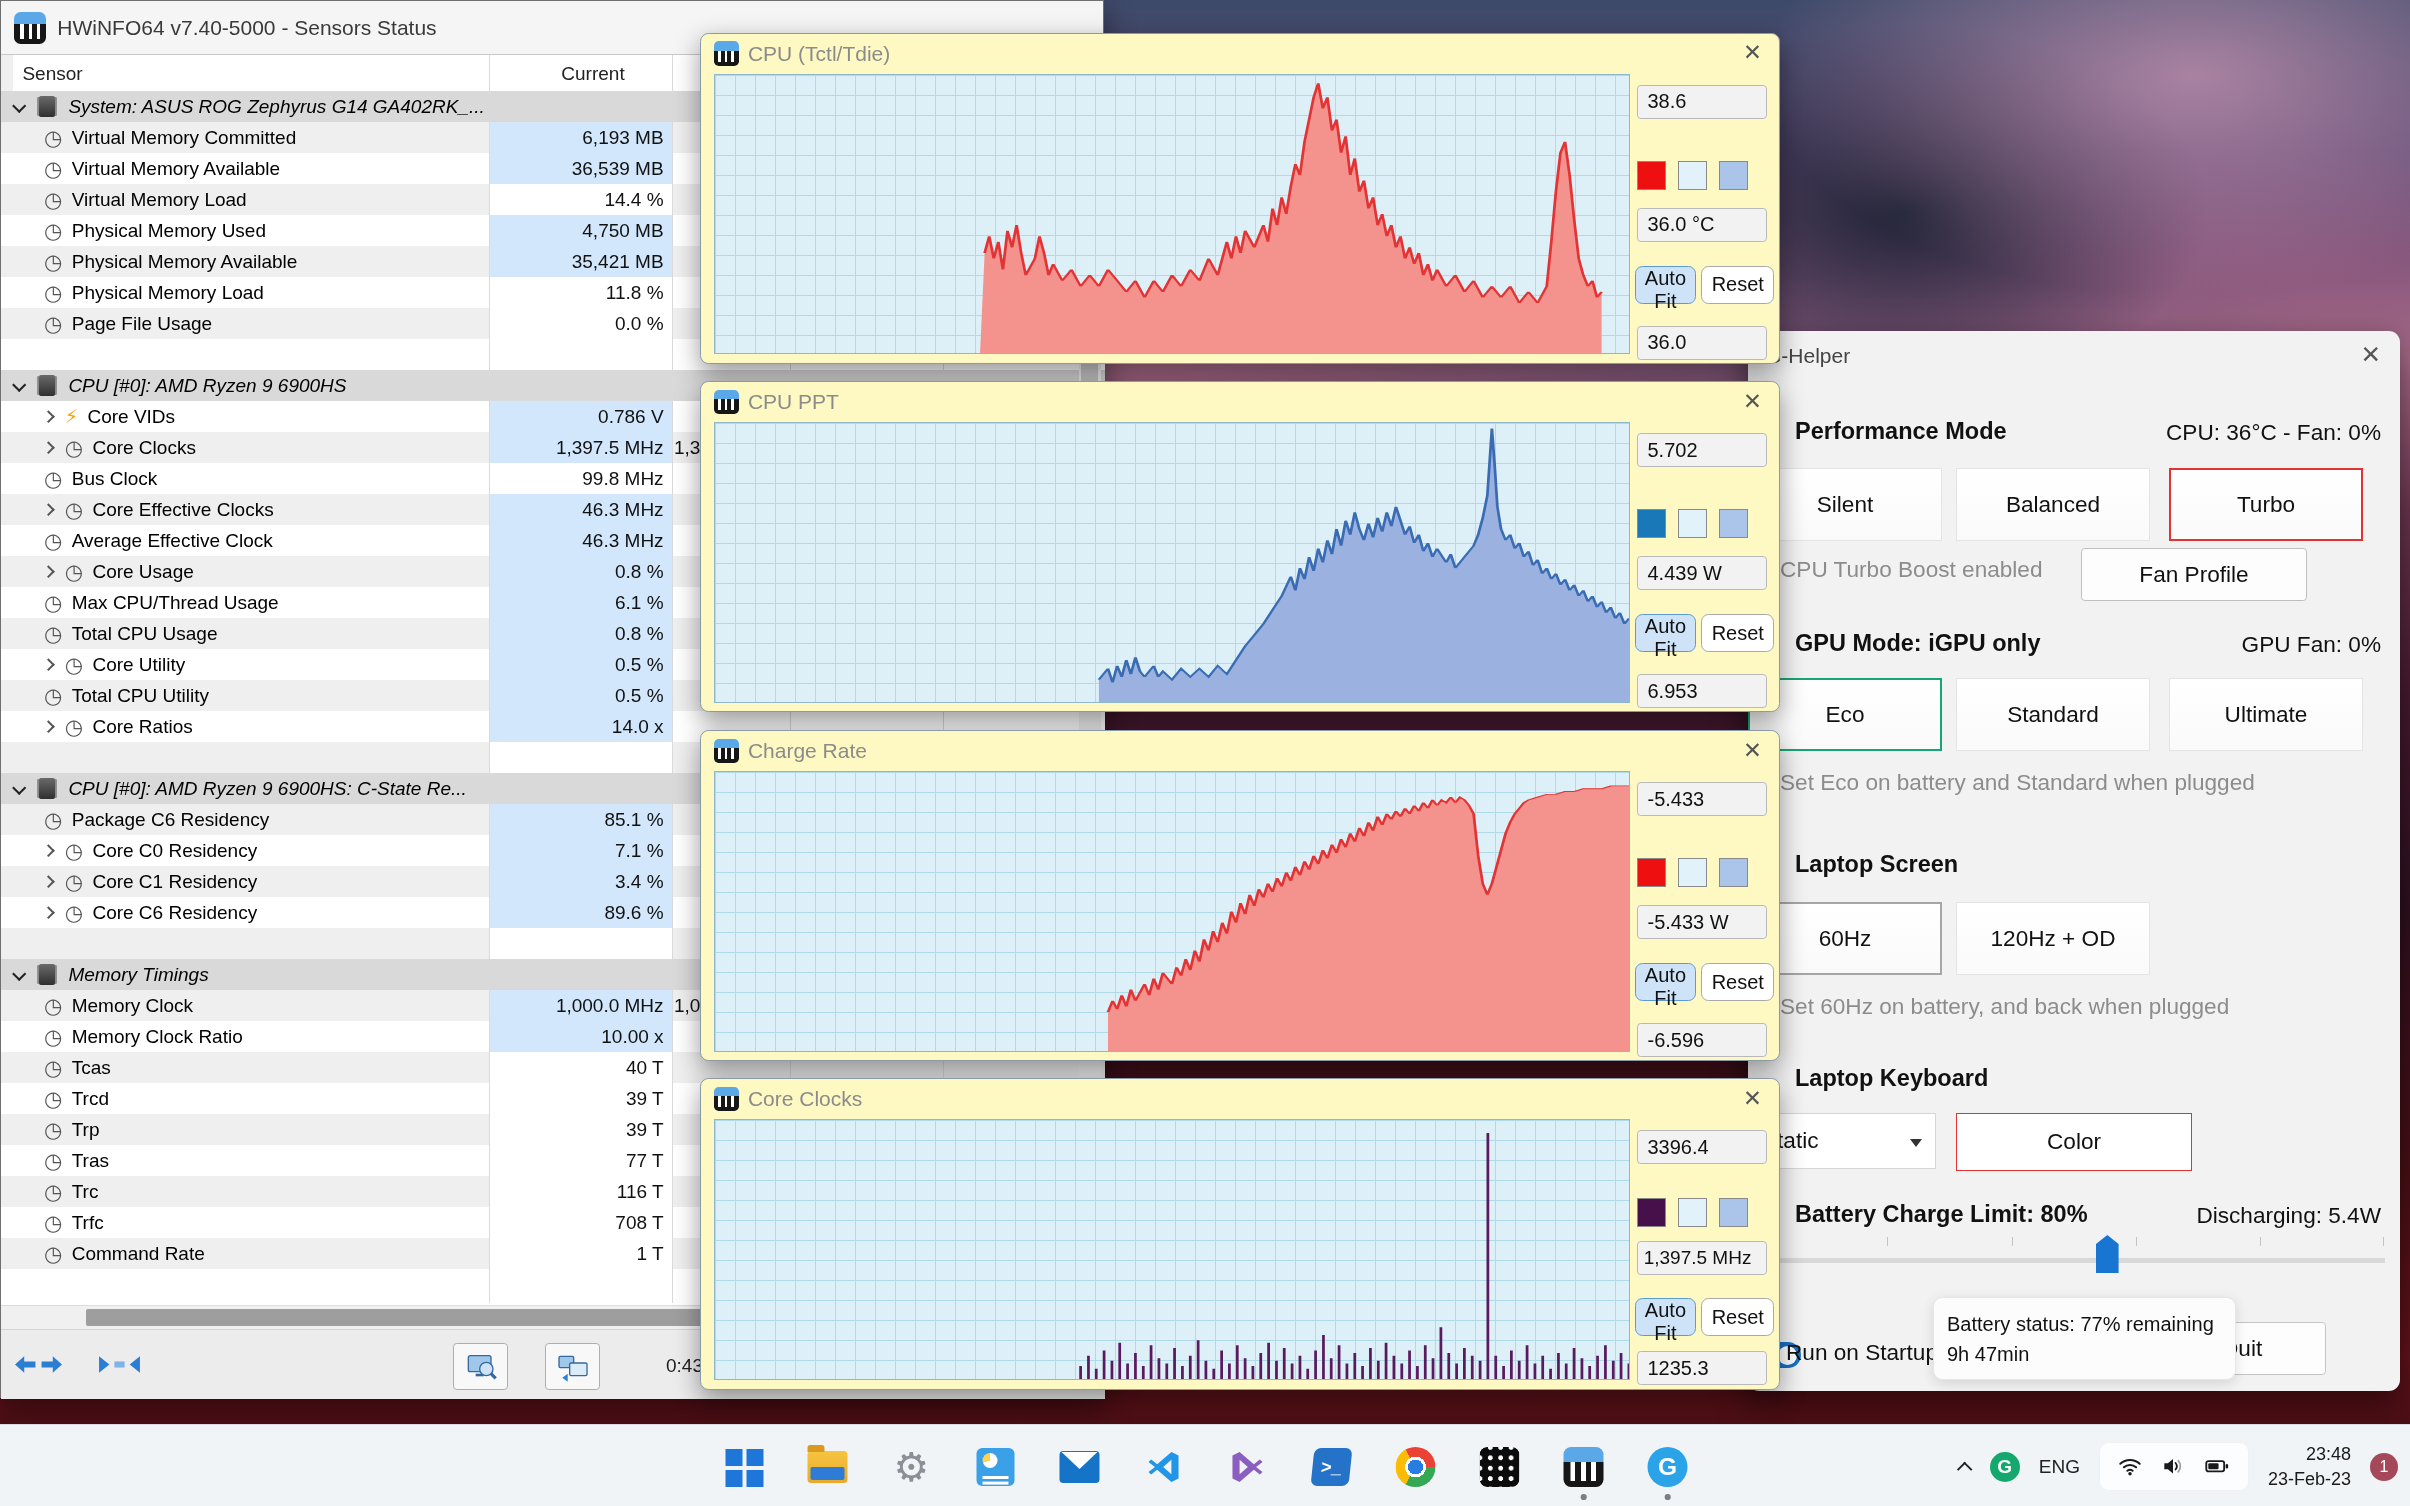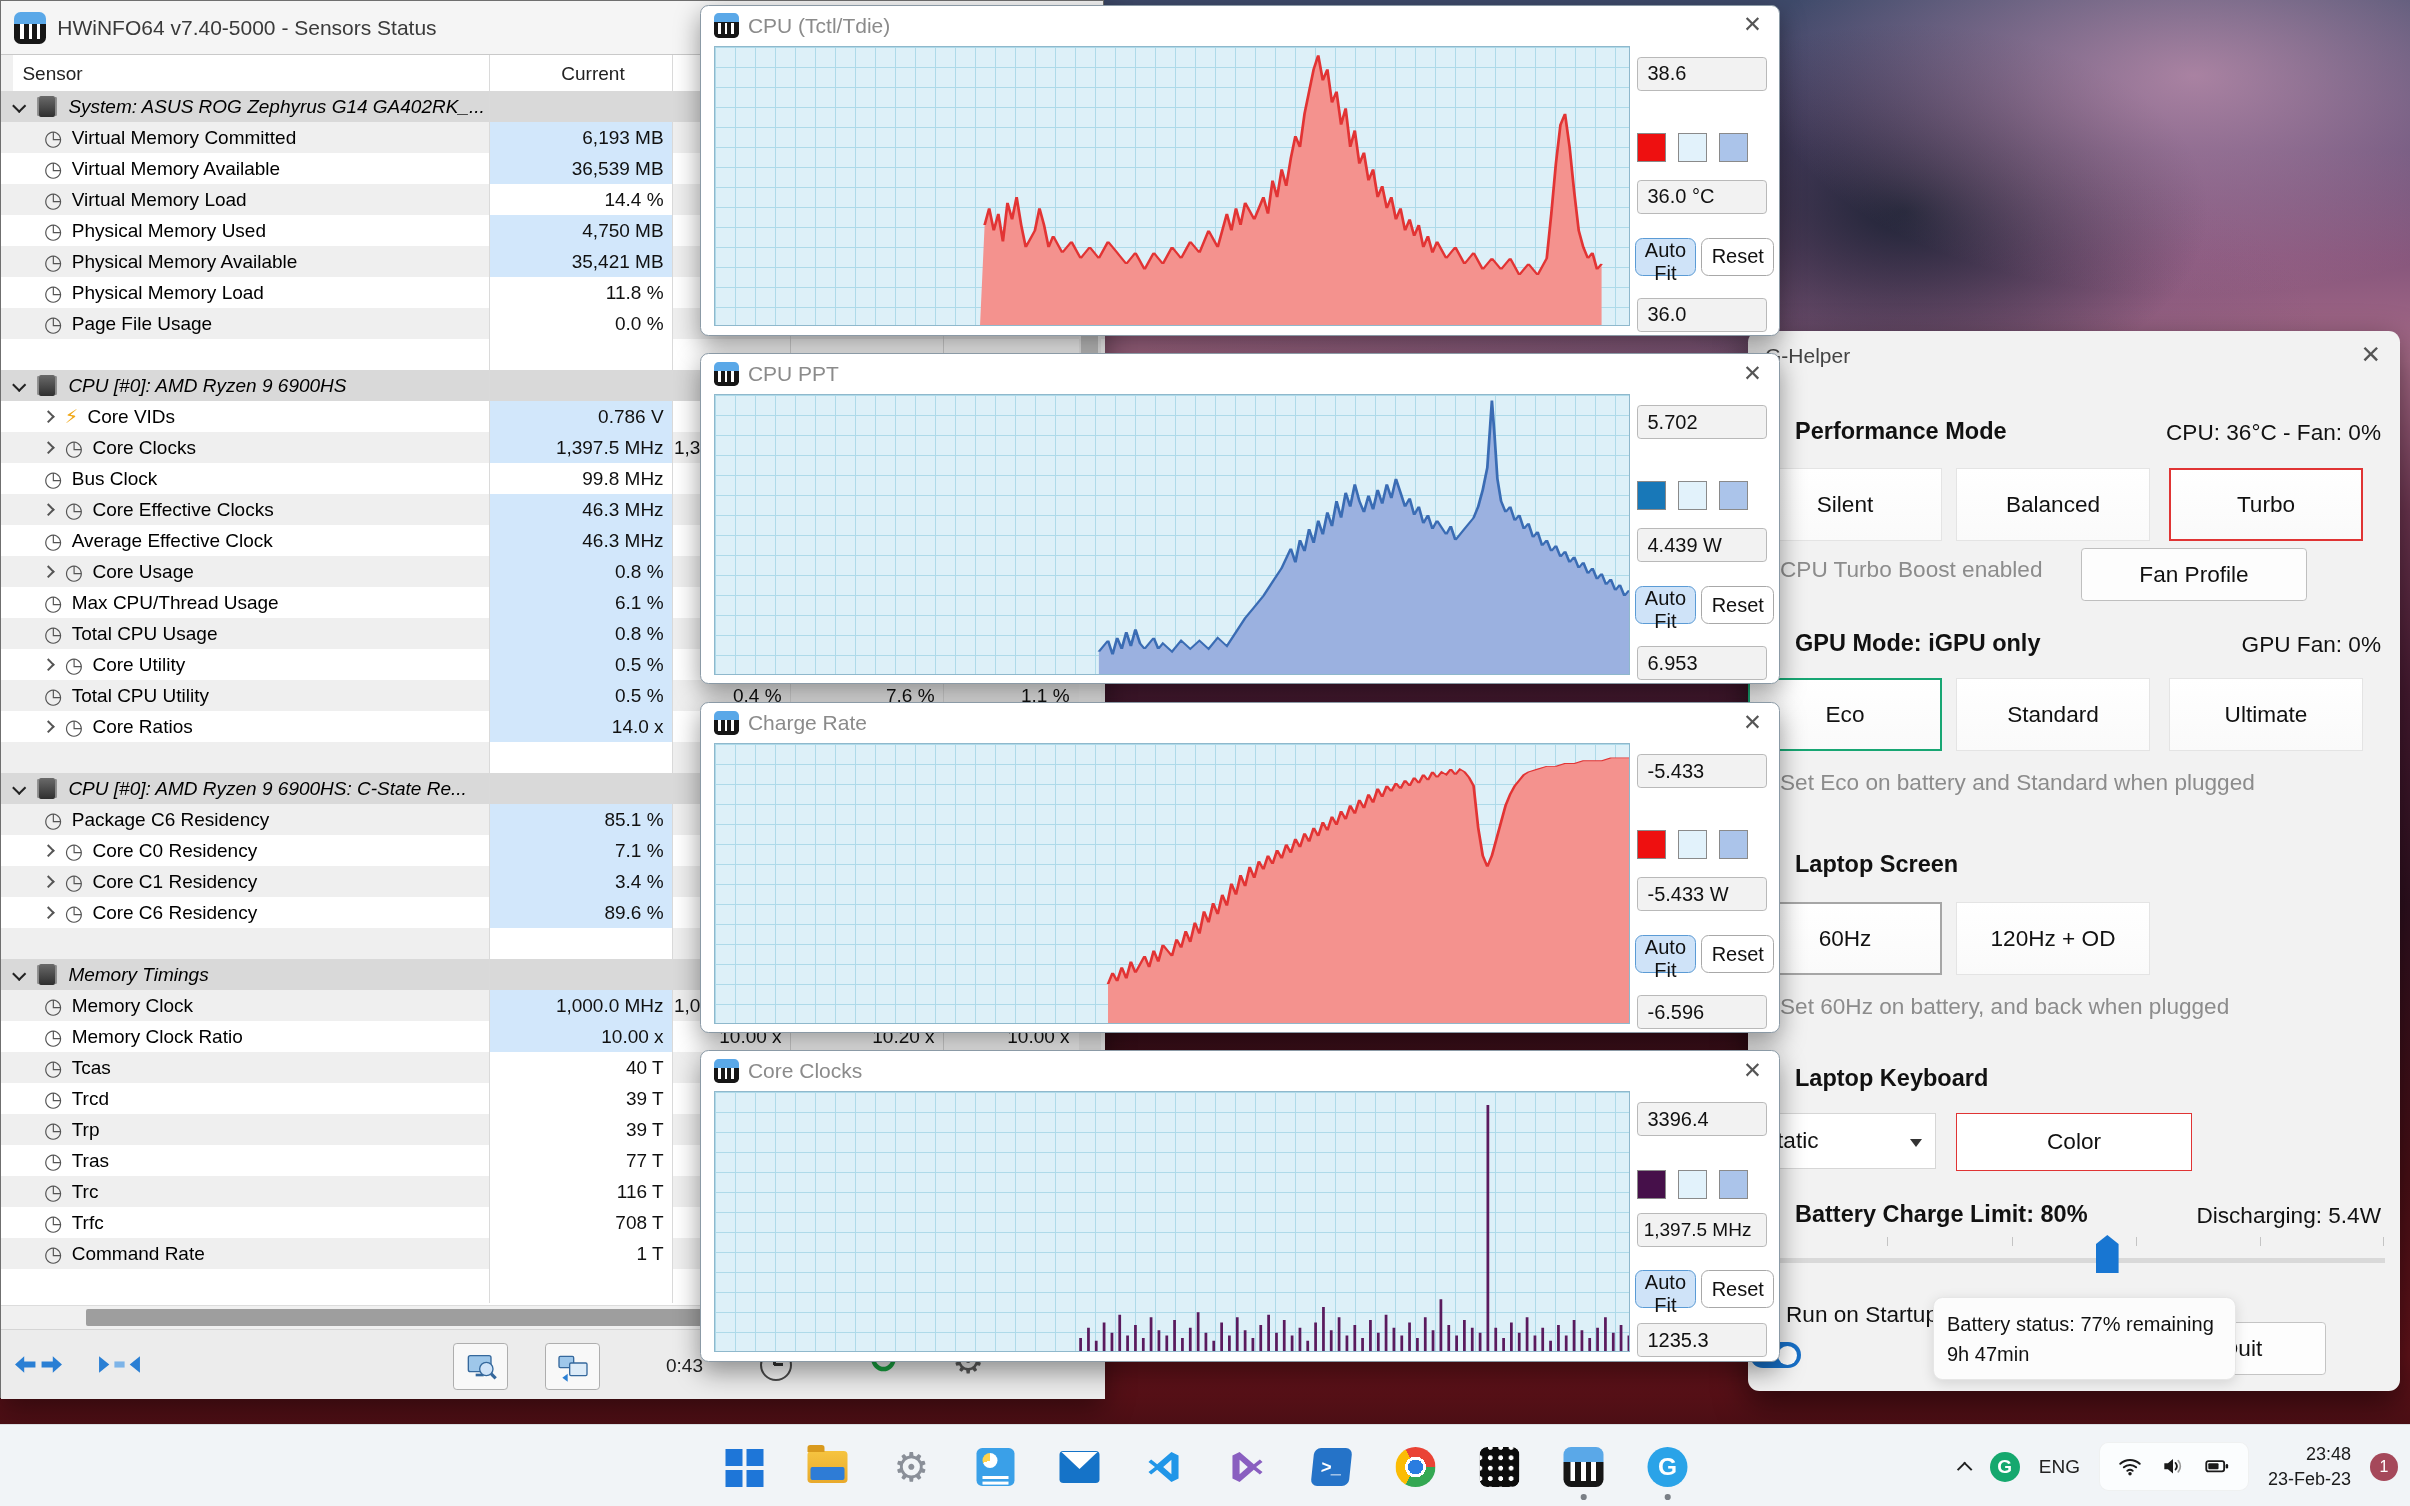--- a/index.html
+++ b/index.html
@@ -58,22 +58,22 @@
   .fico{position:absolute;top:13px;}
   #fbtn1,#fbtn2{width:55px;height:47px;border:0.9px solid #aeaeae;border-radius:3.8px;background:#f8f8f8;
     display:flex;align-items:center;justify-content:center;}
   #f-uptime{position:absolute;left:665px;top:24.5px;font-size:19px;color:#222;}
   #f-clockic{position:absolute;left:759px;top:19px;width:32px;height:32px;border:2.8px solid #4a4a4a;border-radius:50%;background:#f7f7f7;}
   #f-clockic::before{content:"";position:absolute;left:11.3px;top:4.7px;width:2.8px;height:9.4px;background:#333;}
   #f-clockic::after{content:"";position:absolute;left:12.2px;top:12.2px;width:8.5px;height:2.8px;background:#333;}
   #f-refresh{position:absolute;left:866px;top:11.3px;font-size:38px;color:#18a040;font-weight:bold;line-height:1;}
   #f-gear{position:absolute;left:951px;top:13px;font-size:36px;color:#5a5a5a;line-height:1;}
   
-  .gwin{position:absolute;left:700px;width:1080px;background:#ffffff;border:0.9px solid #8b9aa6;
-    border-radius:8.5px;z-index:4;box-shadow:0 9.4px 26px rgba(0,0,0,.4);}
+  .gwin{position:absolute;left:700px;width:1080px;background:#fef9c3;border:0.9px solid #8b9aa6;
+    border-radius:8.5px;z-index:4;box-shadow:0 9.4px 26px rgba(0,0,0,.4);margin-top:28px;}
   #gw0{top:4.7px;height:331px;}
   #gw1{top:353px;height:331px;}
   #gw2{top:702px;height:331px;}
   #gw3{top:1050px;height:312px;}
   .gtitle{position:absolute;left:0;top:0;right:0;height:40px;display:flex;align-items:center;}
   .gico{width:24.5px;height:24.5px;border-radius:4.7px;margin-left:13px;flex:0 0 auto;
     background:linear-gradient(180deg,#5aa8e8 0 38%,#161616 38%);position:relative;overflow:hidden;}
   .gico::after{content:"";position:absolute;left:3.8px;right:3.8px;bottom:3.8px;height:11.3px;
     background:repeating-linear-gradient(90deg,#fff 0 2.8px,transparent 2.8px 6.6px);}
   .gtxt{margin-left:9.4px;font-size:21px;color:#8b8b8b;}
@@ -119,21 +119,21 @@
   #gh-dropdown .caret{position:absolute;right:13px;top:24.5px;width:0;height:0;
     border-left:6.6px solid transparent;border-right:6.6px solid transparent;border-top:8.5px solid #333;}
   #gh-colorbtn{position:absolute;left:208px;top:782px;width:236px;height:58px;background:#fff;
     border:1.9px solid #e03434;display:flex;align-items:center;justify-content:center;font-size:22.6px;}
   #gh-slider{position:absolute;left:15px;right:15px;top:927px;height:4.7px;background:#d9d9d9;}
   .tick{position:absolute;top:906px;width:0.9px;height:8.5px;background:#c4c4c4;}
   #gh-thumb{position:absolute;left:348px;top:904px;width:22.6px;height:38px;background:#1876d2;
     clip-path:polygon(50% 0,100% 24%,100% 100%,0 100%,0 24%);}
   #gh-toggle{position:absolute;left:1.9px;top:1011px;width:51px;height:26px;border-radius:13px;background:#1770c8;}
   #gh-toggle::after{content:"";position:absolute;right:3.8px;top:3.8px;width:19px;height:19px;border-radius:50%;background:#fff;}
-  #gh-startup{position:absolute;left:38px;top:971px;font-size:22.6px;color:#111;}
+  #gh-startup{position:absolute;left:38px;top:1009px;font-size:22.6px;color:#111;}
   #gh-quit{position:absolute;left:409px;top:991px;width:169px;height:53px;background:#fdfdfd;border:0.9px solid #c4c4c4;
     border-radius:3.8px;display:flex;align-items:center;justify-content:center;font-size:22.6px;}
   #gh-tooltip{position:absolute;left:185px;top:966px;width:303px;height:83px;background:#fcfcfc;
     border:0.9px solid #e6e6e6;border-radius:9.4px;box-shadow:0 3.8px 13px rgba(0,0,0,.12);z-index:5;padding:11.3px 13px;}
   #gh-tooltip div{font-size:20px;color:#111;line-height:1.5;}
   
   #taskbar{position:absolute;left:0;top:1424px;width:2411px;height:83px;background:#f1f4f7;
     border-top:0.9px solid #d9dde1;z-index:10;}
   #tb-center{position:absolute;left:50%;top:0;transform:translateX(-50%);height:83px;display:flex;
     align-items:center;gap:43px;}

